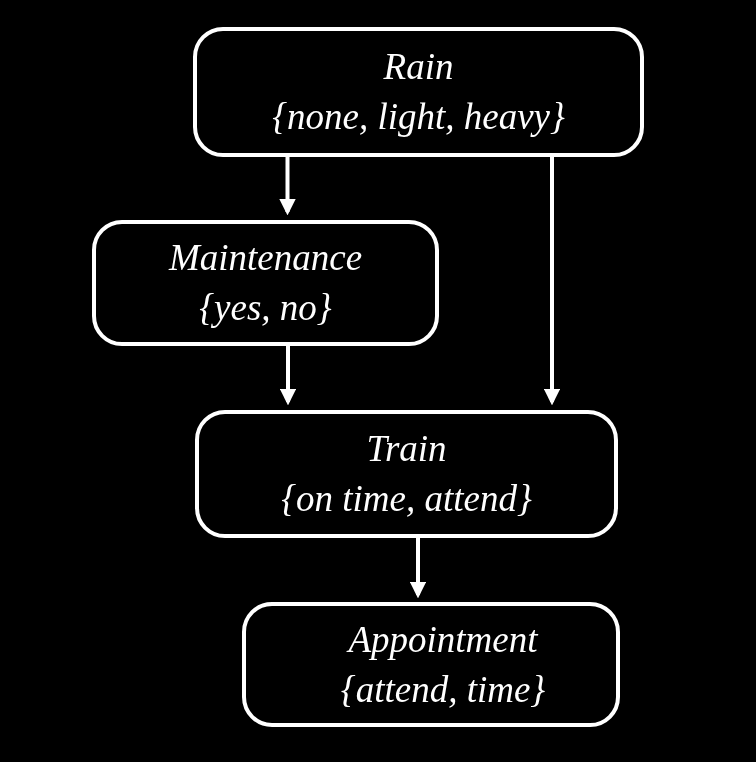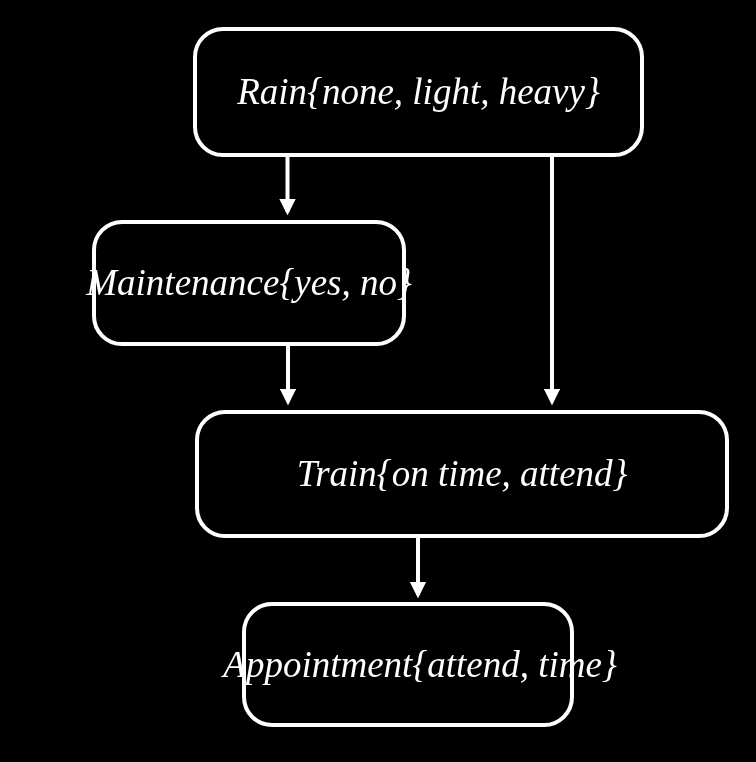--- a/index.html
+++ b/index.html
@@ -30,34 +30,34 @@
     pointer-events: none;
   }
   .node {
     position: absolute;
     box-sizing: border-box;
     border: 4px solid var(--node-border);
     border-radius: 30px;
     background: var(--node-fill);
     color: var(--text);
     display: flex;
-    flex-direction: row;
+    flex-direction: column;
     align-items: center;
     justify-content: center;
     text-align: center;
     font-family: "Liberation Serif", "DejaVu Serif", serif;
     font-style: italic;
     font-size: 37px;
     line-height: 1.35;
     white-space: nowrap;
   }
   .node-rain        { left: 193px; top:  27px; width: 451px; height: 130px; }
-  .node-maintenance { left:  92px; top: 220px; width: 314px; height: 126px; }
-  .node-train       { left: 195px; top: 410px; width: 534px; height: 128px; }
-  .node-appointment { left: 242px; top: 602px; width: 332px; height: 125px; padding-left: 24px; }
+  .node-maintenance { left:  92px; top: 220px; width: 347px; height: 126px; }
+  .node-train       { left: 195px; top: 410px; width: 423px; height: 128px; }
+  .node-appointment { left: 242px; top: 602px; width: 378px; height: 125px; padding-left: 24px; }
 </style>
 </head>
 <body>
 
 <div class="canvas">
 
   <svg class="edges-layer" width="756" height="762" viewBox="0 0 756 762" xmlns="http://www.w3.org/2000/svg">
     <defs>
       <marker id="arrowhead" viewBox="0 0 10 10" refX="8" refY="5" markerWidth="4.2" markerHeight="4.2" orient="auto">
         <path d="M 0 0 L 10 5 L 0 10 z" fill="#ffffff"></path>

